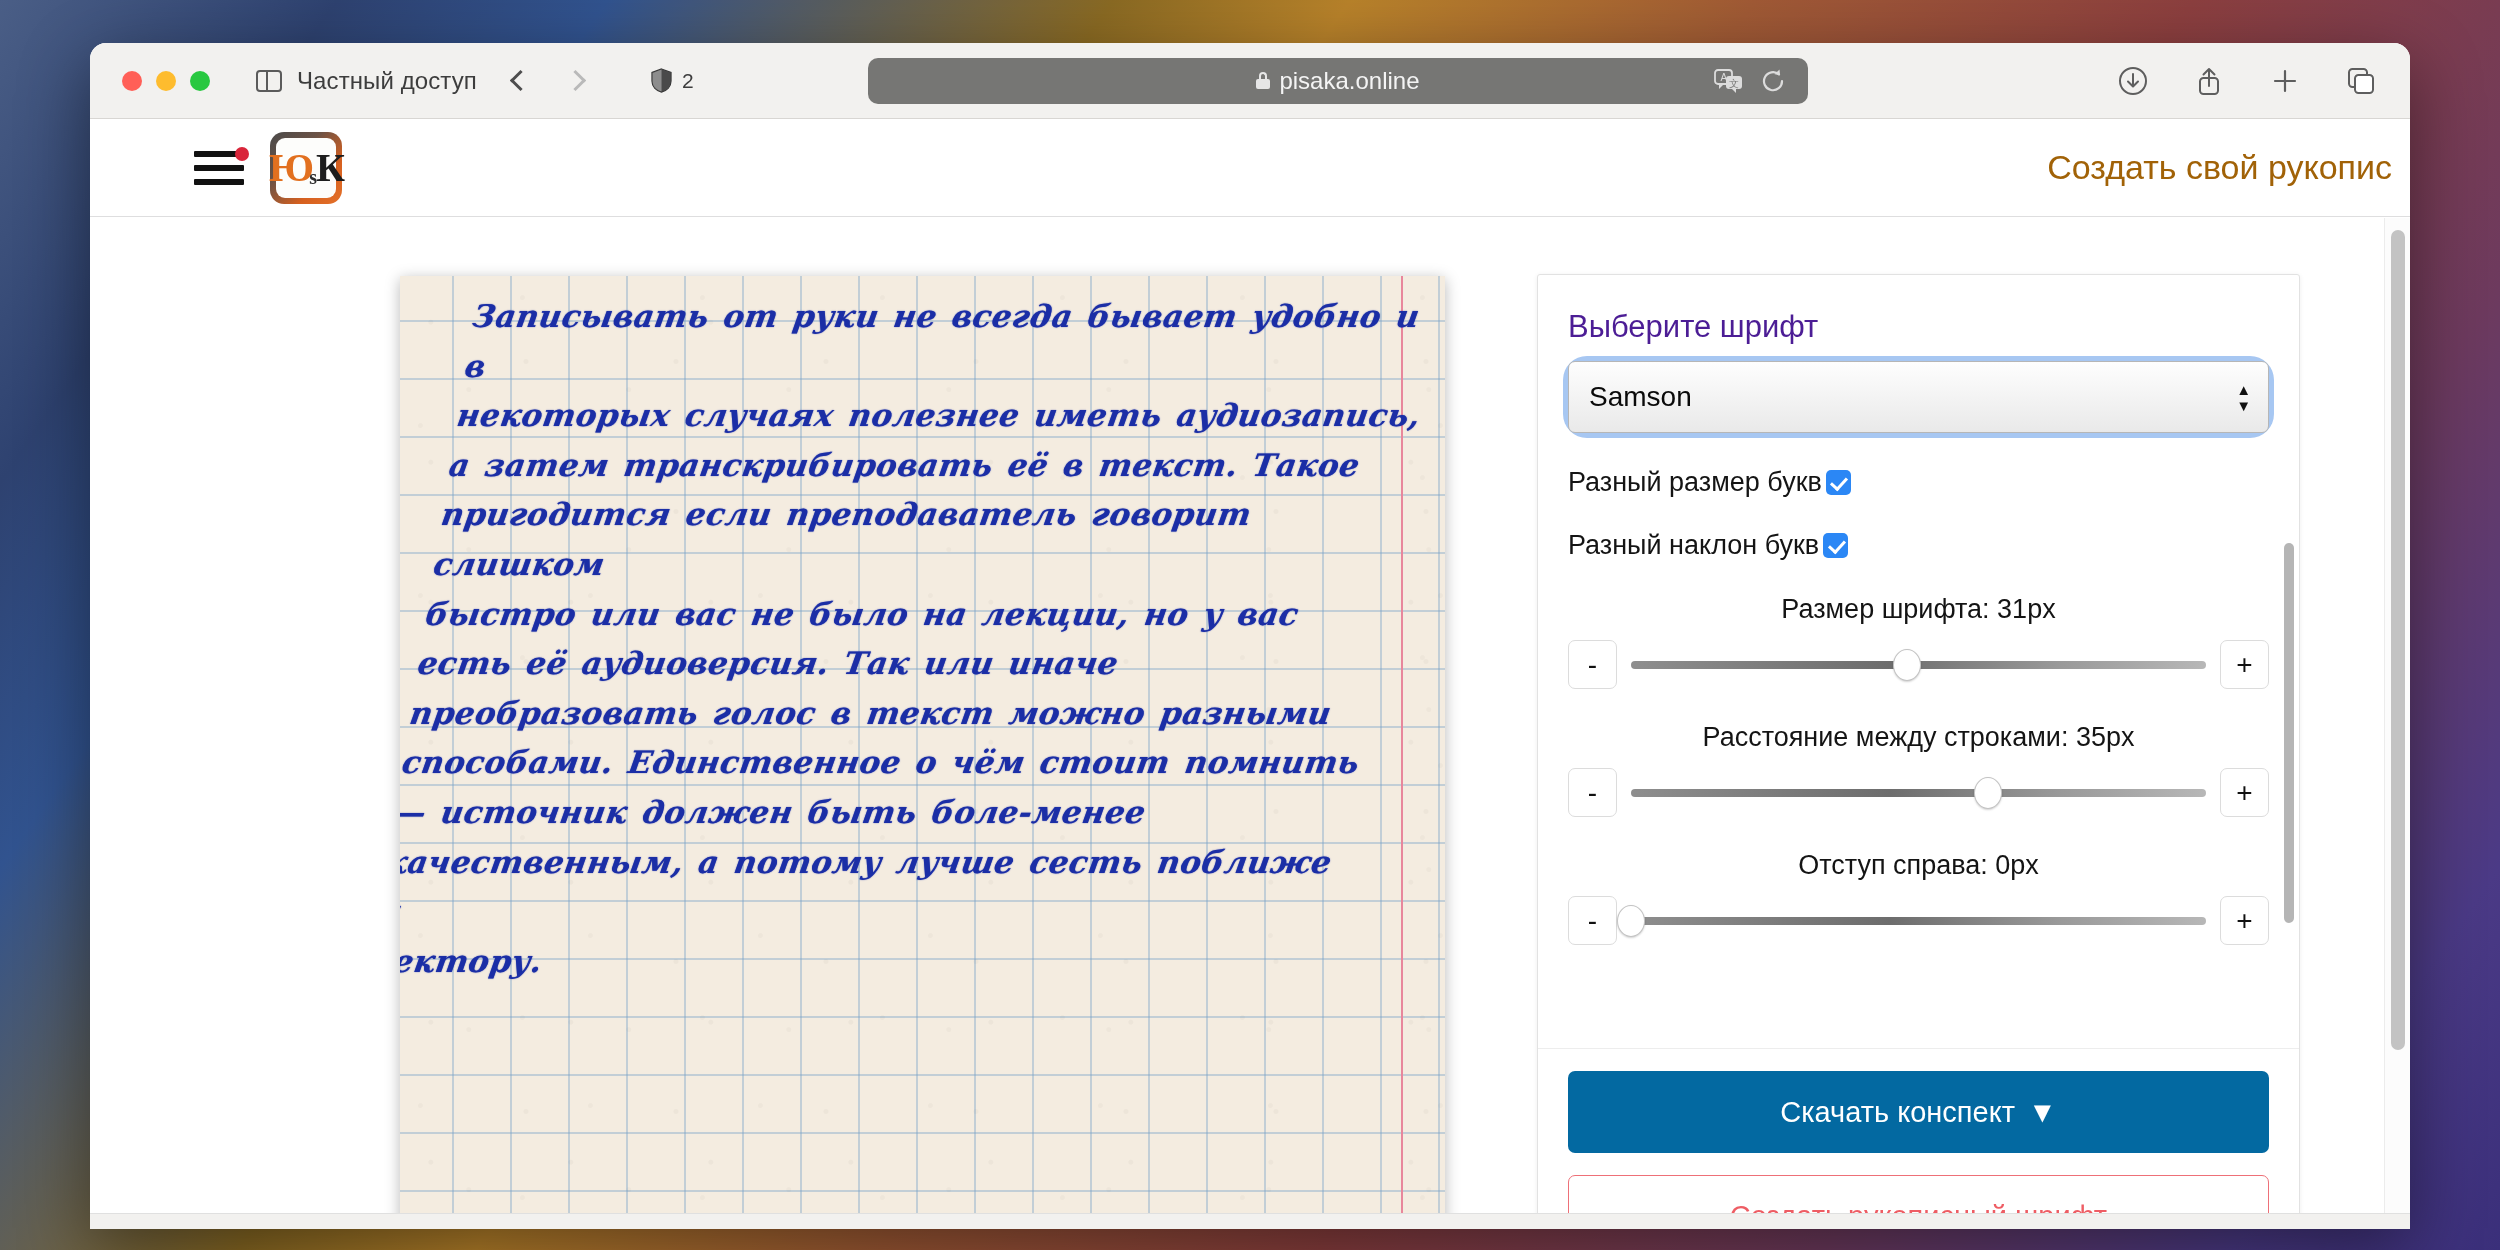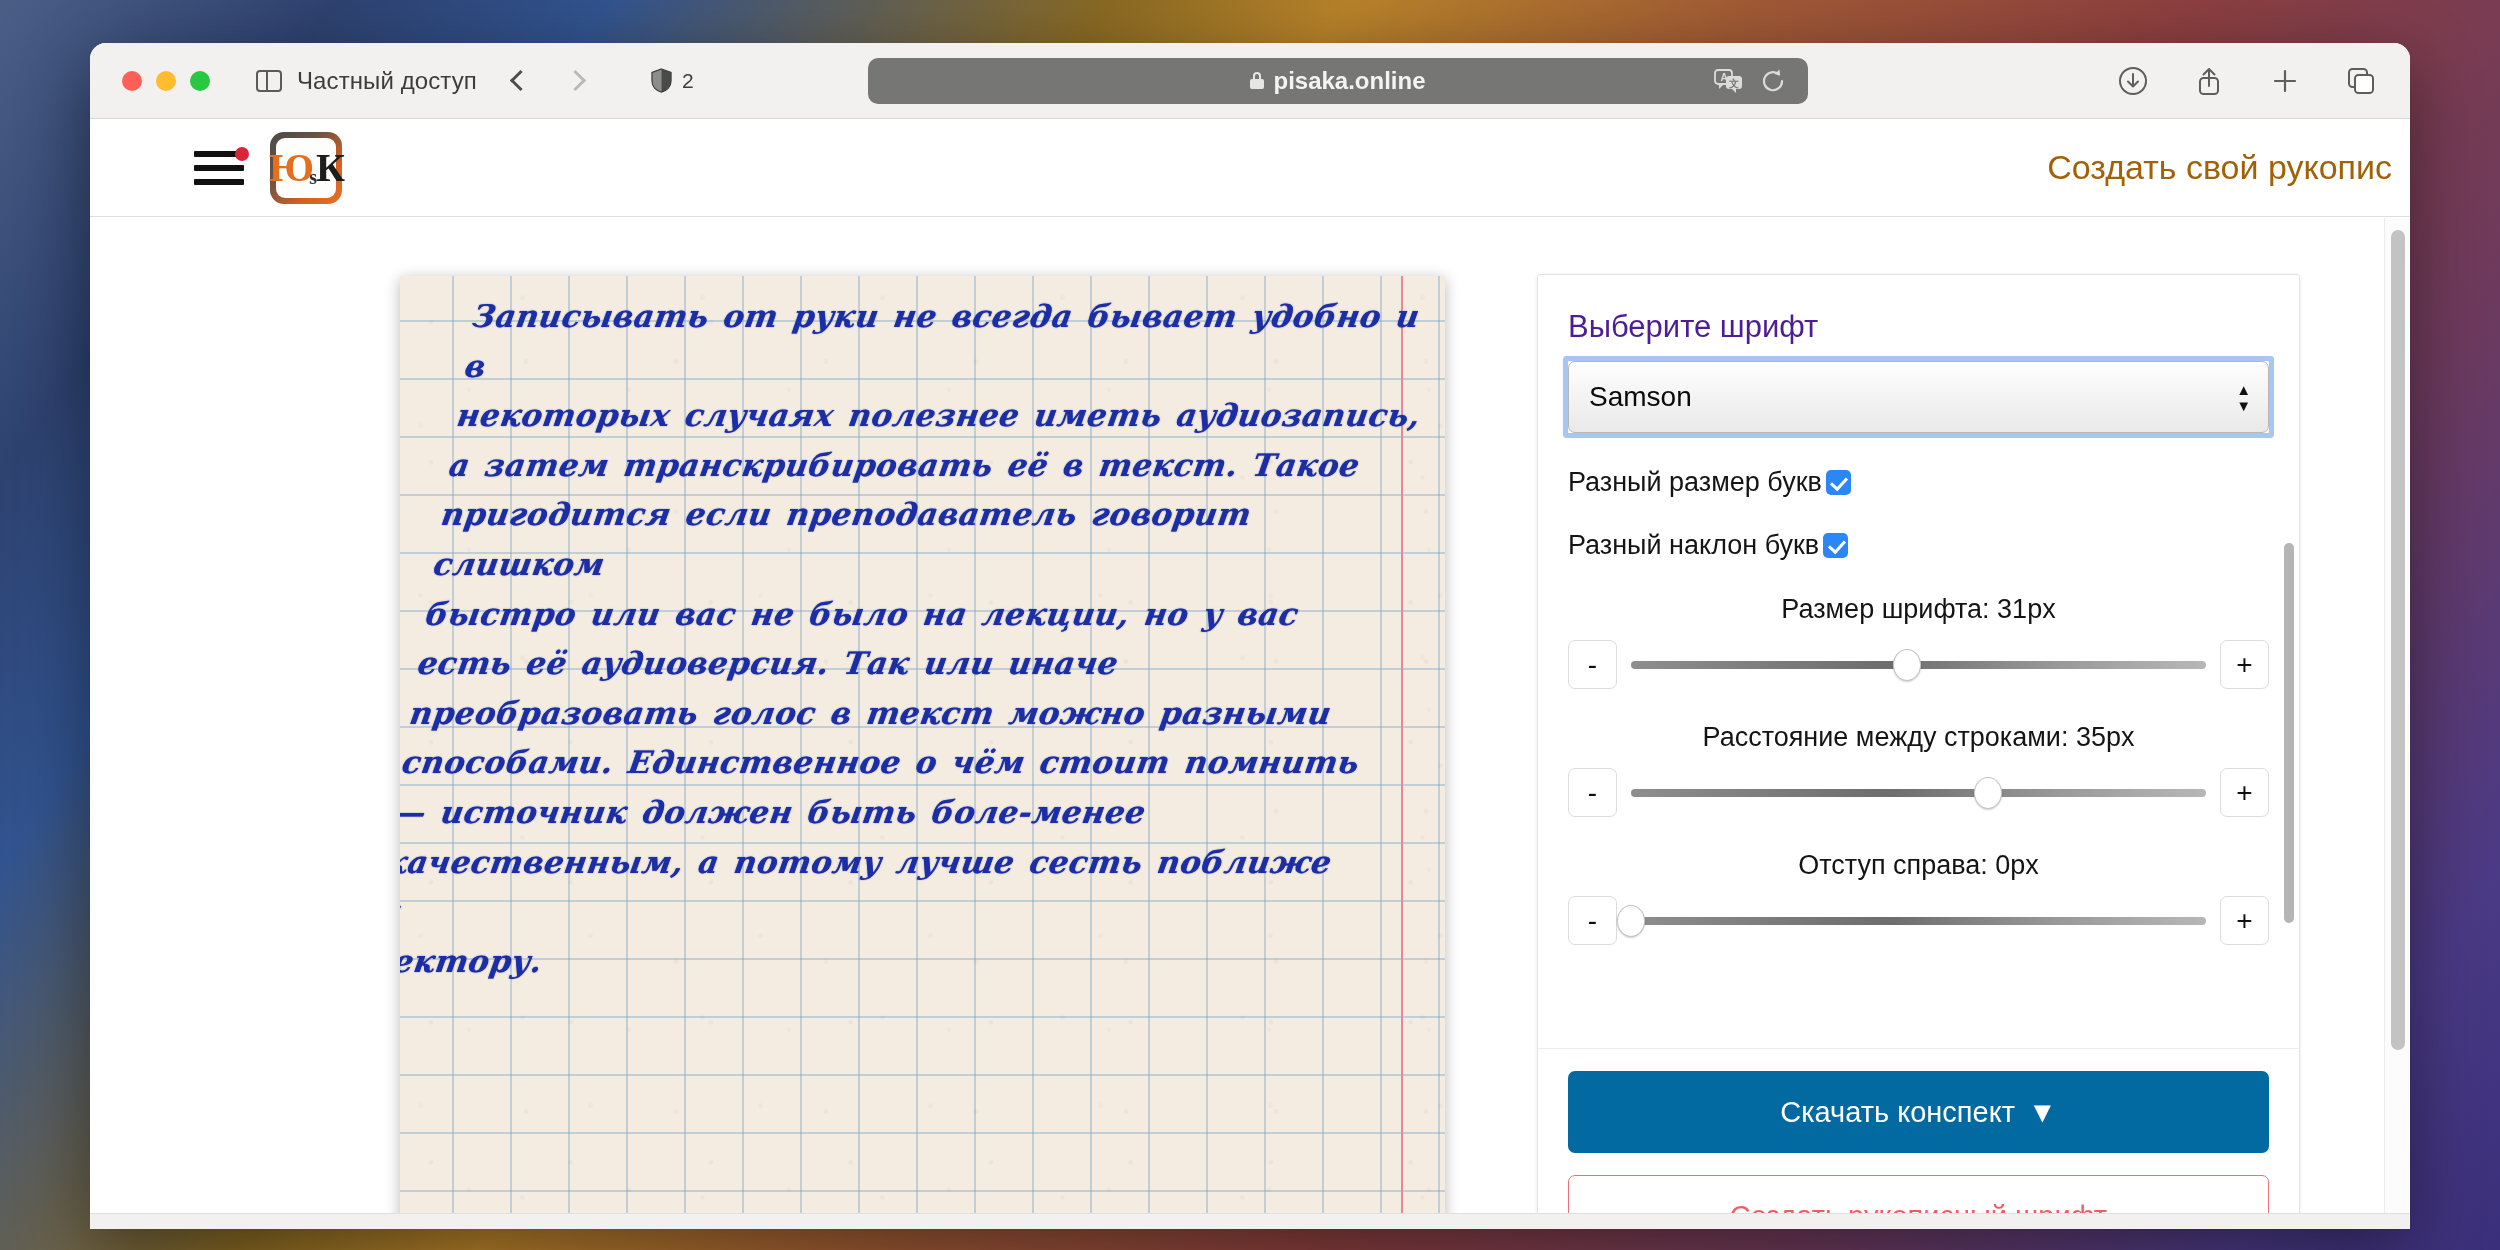--- a/index.html
+++ b/index.html
@@ -56,21 +56,20 @@
   .shield-count { font-size: 21px; color: #3d3d3d; }
 
   .urlbar {
     position: absolute;
     left: 778px; width: 940px;
     height: 46px;
     background: #767674;
     border-radius: 10px;
     display: flex; align-items: center; justify-content: center;
     gap: 9px;
-    font-weight: bold;
   }
   .lock { width: 14px; height: 17px; position: relative; }
   .lock .body { position: absolute; bottom: 0; width: 14px; height: 10px; background: #e6e6e6; border-radius: 2px; }
   .lock .shackle { position: absolute; top: 0; left: 3px; width: 8px; height: 8px; border: 2px solid #e6e6e6; border-bottom: none; border-radius: 4px 4px 0 0; }
   .url-text { font-size: 24px; color: #f4f4f4; }
   .url-right { position: absolute; right: 22px; display: flex; align-items: center; gap: 16px; }
 
   .toolbar-right { position: absolute; right: 34px; display: flex; align-items: center; gap: 46px; }
   .ticon { width: 30px; height: 30px; display: block; }
 
@@ -192,21 +191,21 @@
     position: absolute;
     left: 0; right: 0; top: 0; height: 710px;
     overflow: hidden;
     padding: 34px 30px 0 30px;
   }
   .panel-label { font-size: 31px; color: #4c1d95; }
   .select-wrap {
     margin-top: 16px;
     position: relative;
     height: 72px;
-    border-radius: 1px;
+    border-radius: 19px;
     box-shadow: 0 0 0 5px #a7c7f2;
     padding-left: 6px;
   }
   .select-box {
     position: absolute; inset: 0;
     border: 1px solid #b6b6b6;
     border-radius: 7px;
     background: linear-gradient(to bottom, #fefefe 0%, #f3f3f3 52%, #e9e9e9 100%);
     display: flex; align-items: center;
     padding: 0 20px;

